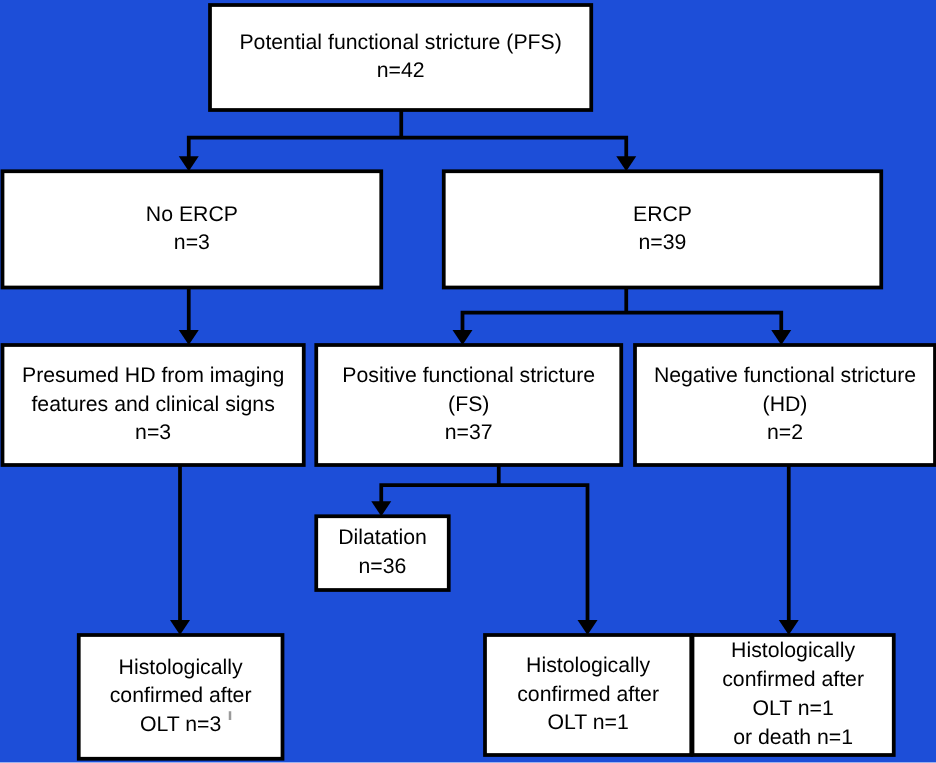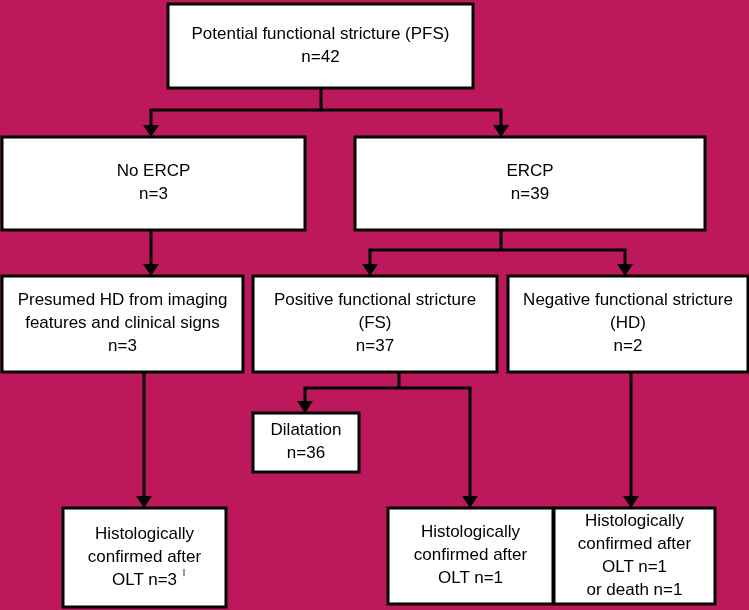--- a/index.html
+++ b/index.html
@@ -10,21 +10,21 @@
   body {
     width: 749px;
     height: 610px;
     overflow: hidden;
     font-family: "Liberation Sans", sans-serif;
   }
   #flowchart-root {
     position: relative;
     width: 749px;
     height: 610px;
-    background: #be185d;
+    background: #1d4ed8;
   }
   svg.chart-svg {
     position: absolute;
     left: 0;
     top: 0;
     width: 749px;
     height: 610px;
     display: block;
   }
   .node-rect {

